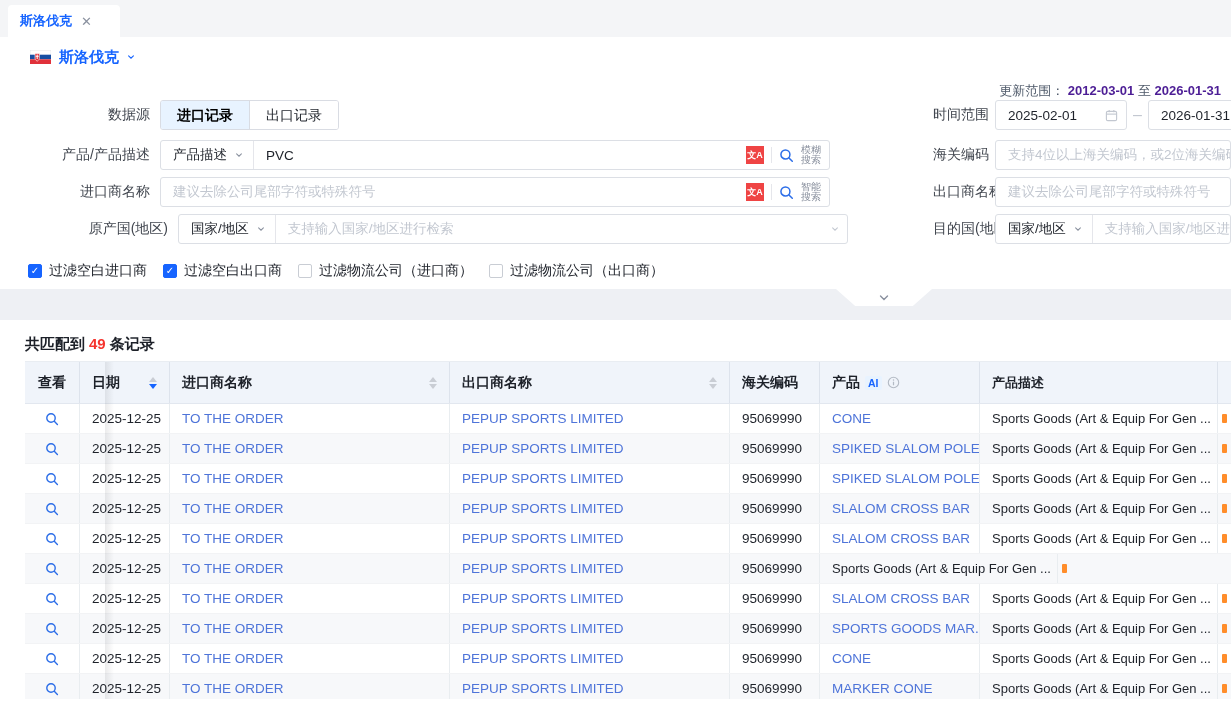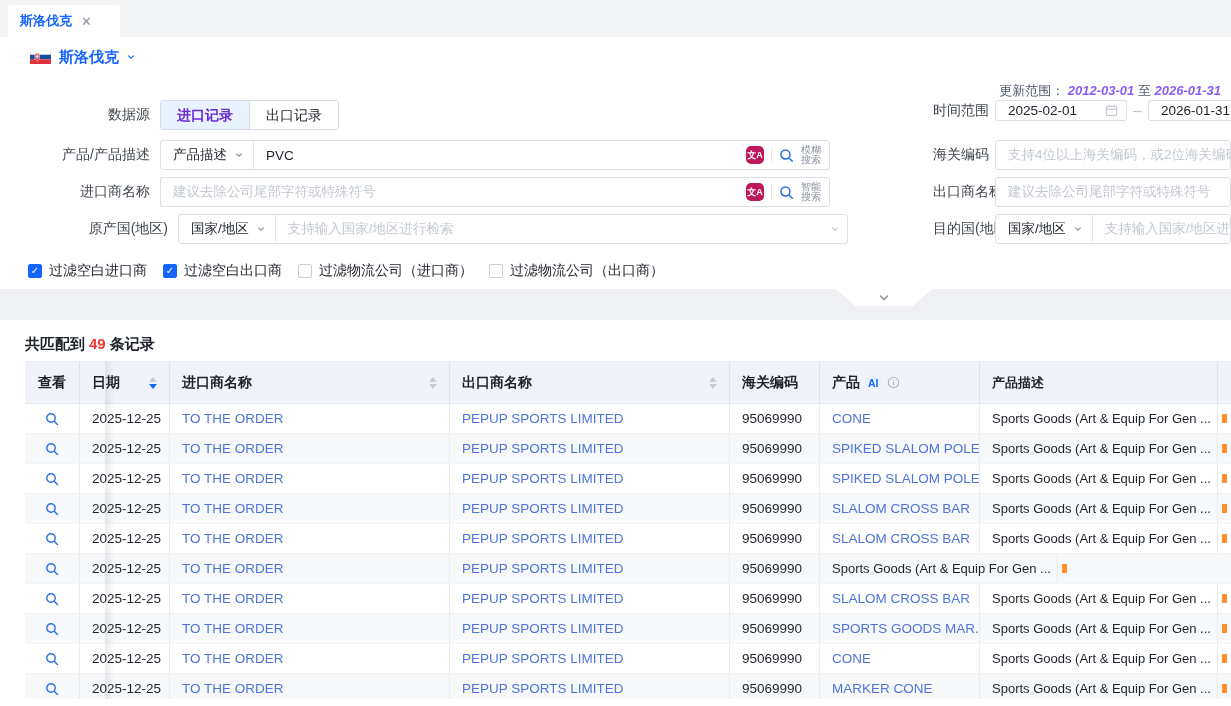--- a/index.html
+++ b/index.html
@@ -12,48 +12,48 @@
     border-radius:4px 4px 0 0; display:flex; align-items:center; padding:0 12px; gap:9px; }
   .tab-title { color:#1664ff; font-size:13px; font-weight:bold; }
   .tab-close { color:#8a919f; font-size:13px; line-height:1; cursor:pointer; }
 
   
   .country-row { position:absolute; left:30px; top:46px; height:22px; display:flex; align-items:center; gap:8px; }
   .country-name { color:#1664ff; font-size:15px; font-weight:bold; }
 
   
   .update-range { position:absolute; right:10px; top:82px; font-size:13px; color:#4e5969; }
-  .update-range b { color:#8b5cf6;font-style:italic; }
+  .update-range b { color:#4c1d95; }
   .update-range .zhi { color:#4e5969; font-weight:normal; }
 
   
   .frow { position:absolute; display:flex; align-items:center; }
   .flabel { font-size:14px; color:#41464f; text-align:right; }
   .lbl-left { width:160px; padding-right:10px; }
   .lbl-right { width:62px; padding-right:8px; white-space:nowrap; }
 
   .seg { display:flex; border:1px solid #d9dce3; border-radius:3px; overflow:hidden; height:30px; background:#fff; }
   .seg-item { padding:0 16px; line-height:28px; font-size:14px; color:#1d2129; cursor:pointer; background:#fff; }
   .seg-item + .seg-item { border-left:1px solid #d9dce3; }
-  .seg-item.active { background:#e8f3ff; color:#6d28d9; font-weight:bold; }
+  .seg-item.active { background:#e8f3ff; color:#000000; font-weight:bold; }
 
   .inputbox { display:flex; align-items:center; height:30px; border:1px solid #dcdfe5; border-radius:3px; background:#fff; }
   .ib-main { flex:1; display:flex; align-items:center; height:100%; overflow:hidden; }
   .sel { display:flex; align-items:center; gap:8px; padding:0 10px 0 12px; height:100%;
     border-right:1px solid #e5e6eb; font-size:13.5px; color:#1d2129; white-space:nowrap; cursor:pointer; }
   .ival { font-size:13.5px; color:#1d2129; padding-left:12px; white-space:nowrap; }
   .iph  { font-size:13.5px; color:#c2c7d0; padding-left:12px; white-space:nowrap; overflow:hidden; }
   .icons { display:flex; align-items:center; gap:7px; padding:0 8px 0 6px; height:100%; }
-  .tr-icon { width:18px; height:18px; border-radius:5px; background:#be185d; color:#fff; font-size:9px;
+  .tr-icon { width:18px; height:18px; border-radius:0; background:#ef4444; color:#fff; font-size:9px;
     font-weight:bold; display:flex; align-items:center; justify-content:center; cursor:pointer; }
   .vdiv { width:1px; height:16px; background:#e5e6eb; }
   .stacklbl { font-size:10px; line-height:10.5px; color:#878e9c; white-space:nowrap; }
   .search-btn { display:flex; align-items:center; gap:7px; cursor:pointer; }
 
-  .datebox { display:flex; align-items:center; height:21px; border:1px solid #dcdfe5; border-radius:3px;
+  .datebox { display:flex; align-items:center; height:30px; border:1px solid #dcdfe5; border-radius:3px;
     background:#fff; padding:0 8px 0 12px; font-size:13.5px; color:#1d2129; gap:8px; }
   .dash { color:#c2c7d0; margin:0 6px; }
 
   .chev { width:8px; height:8px; display:inline-block; }
 
   
   .cbrow { position:absolute; left:28px; top:262px; display:flex; align-items:center; }
   .cb-item { display:flex; align-items:center; margin-right:16px; cursor:pointer; }
   .cb-box { width:14px; height:14px; border-radius:2px; border:1px solid #c9cdd4; background:#fff;
     display:flex; align-items:center; justify-content:center; }

